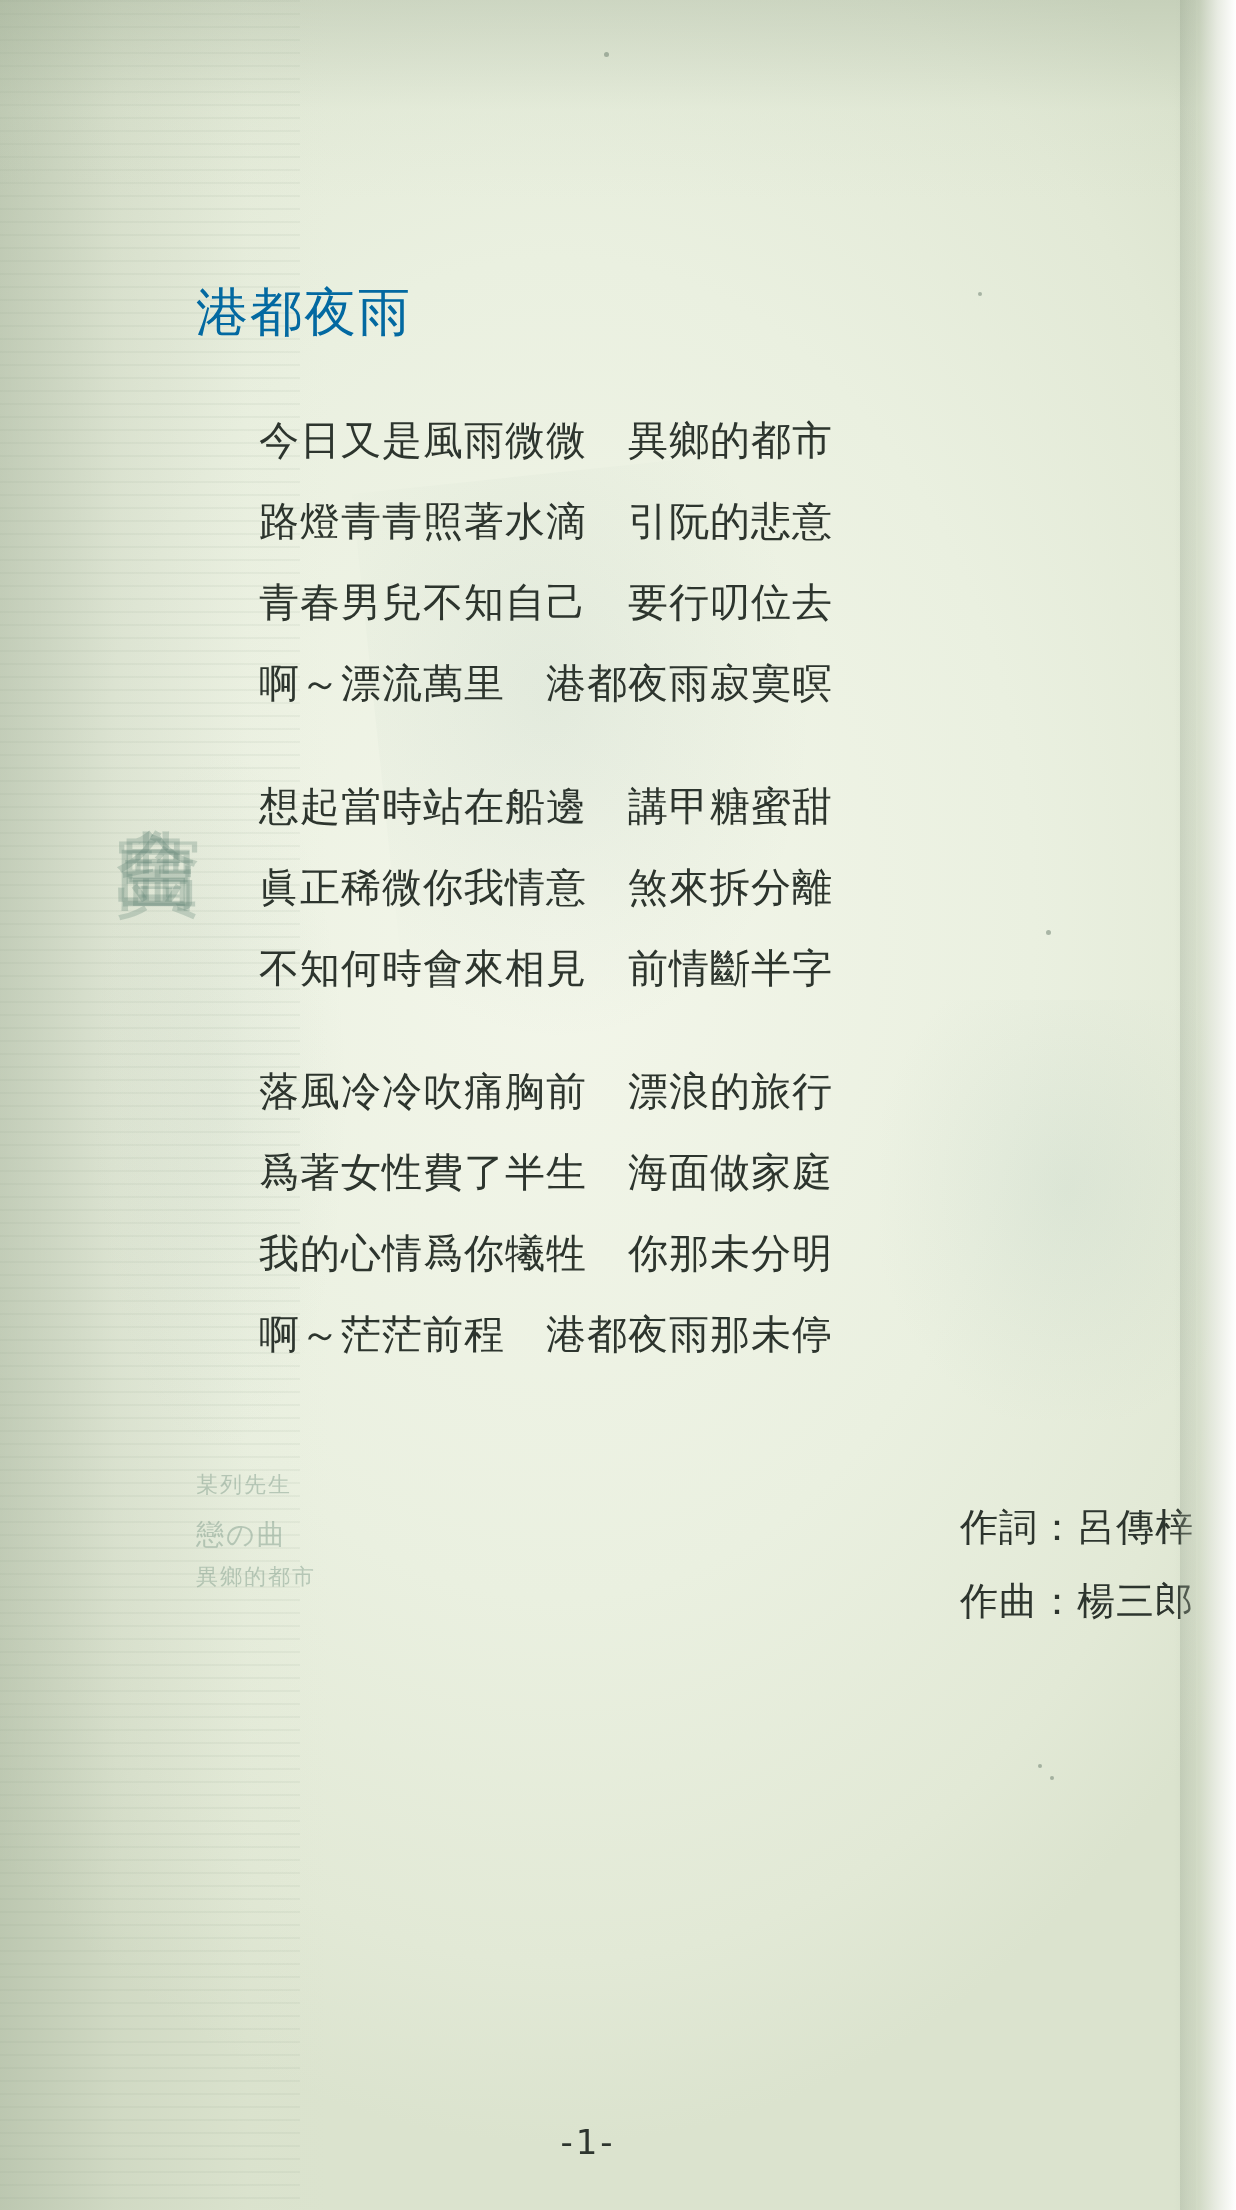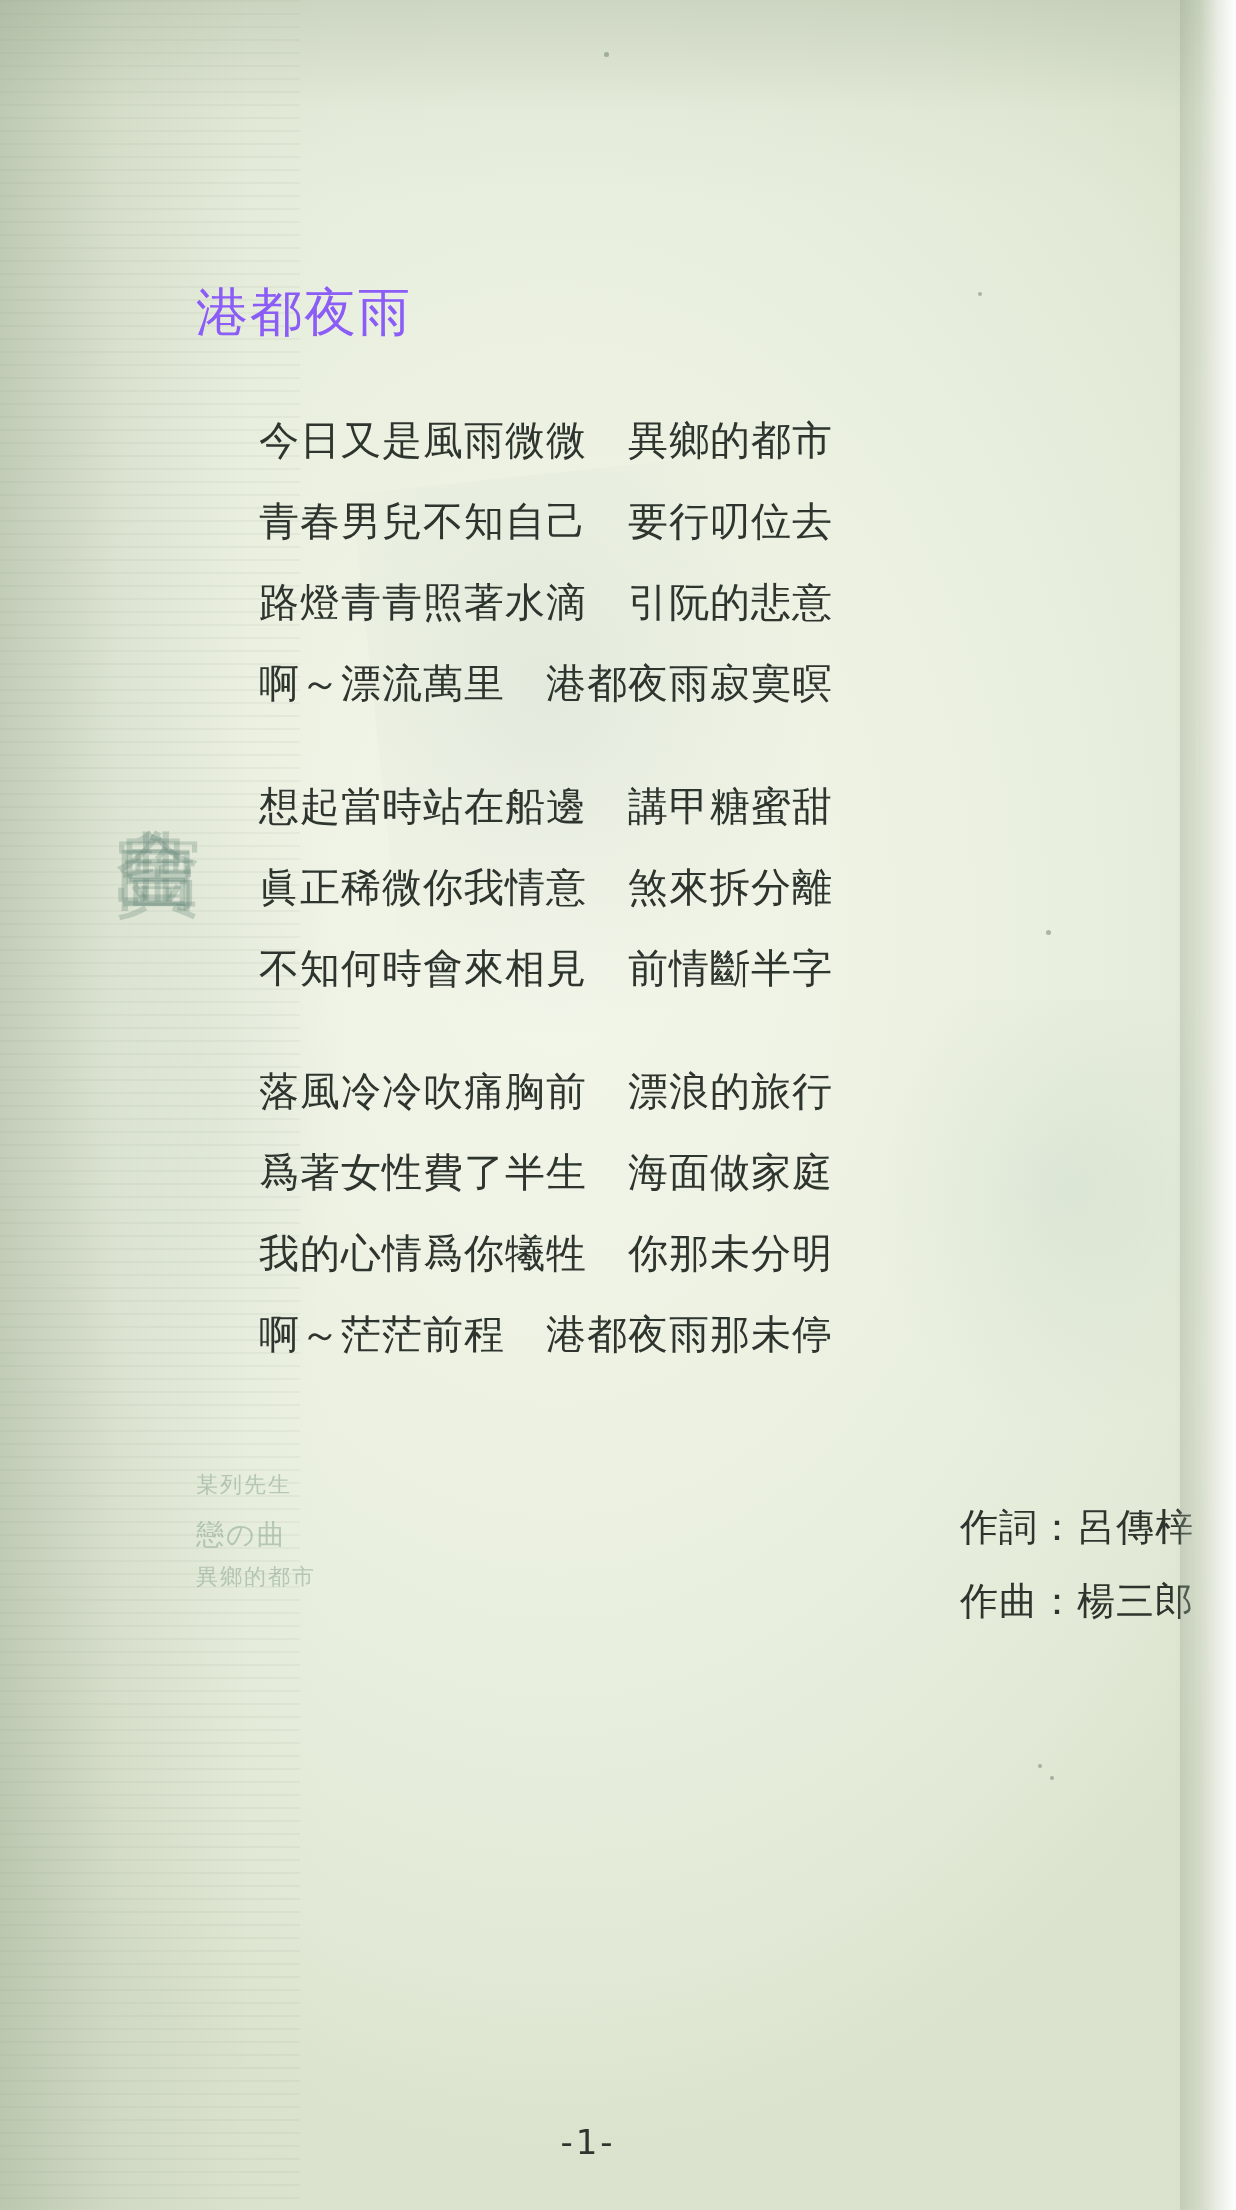--- a/index.html
+++ b/index.html
@@ -98,21 +98,21 @@
 
   .content {
     position: absolute;
     left: 0; top: 0; right: 0; bottom: 0;
   }
   .song-title {
     position: absolute;
     left: 196px;
     top: 278px;
     font-size: 52px;
-    color: #8b5cf6;
+    color: #0369a1;
     letter-spacing: 2px;
     font-family: "DejaVu Sans", sans-serif;
     white-space: nowrap;
   }
   .lyrics {
     position: absolute;
     left: 196px;
     top: 400px;
     width: 700px;
     text-align: center;
@@ -178,22 +178,22 @@
   <div class="speck" style="left:1046px; top:930px; width:5px; height:5px;"></div>
   <div class="speck" style="left:1038px; top:1764px; width:4px; height:4px;"></div>
   <div class="speck" style="left:1050px; top:1776px; width:4px; height:4px;"></div>
 
   <div class="content">
     <div class="song-title">港都夜雨</div>
 
     <div class="lyrics">
       <div class="stanza">
         <div class="line">今日又是風雨微微　異鄉的都市</div>
+        <div class="line">路燈青青照著水滴　引阮的悲意</div>
         <div class="line">青春男兒不知自己　要行叨位去</div>
-        <div class="line">路燈青青照著水滴　引阮的悲意</div>
         <div class="line">啊～漂流萬里　港都夜雨寂寞暝</div>
       </div>
       <div class="stanza">
         <div class="line">想起當時站在船邊　講甲糖蜜甜</div>
         <div class="line">眞正稀微你我情意　煞來拆分離</div>
         <div class="line">不知何時會來相見　前情斷半字</div>
       </div>
       <div class="stanza">
         <div class="line">落風冷冷吹痛胸前　漂浪的旅行</div>
         <div class="line">爲著女性費了半生　海面做家庭</div>

